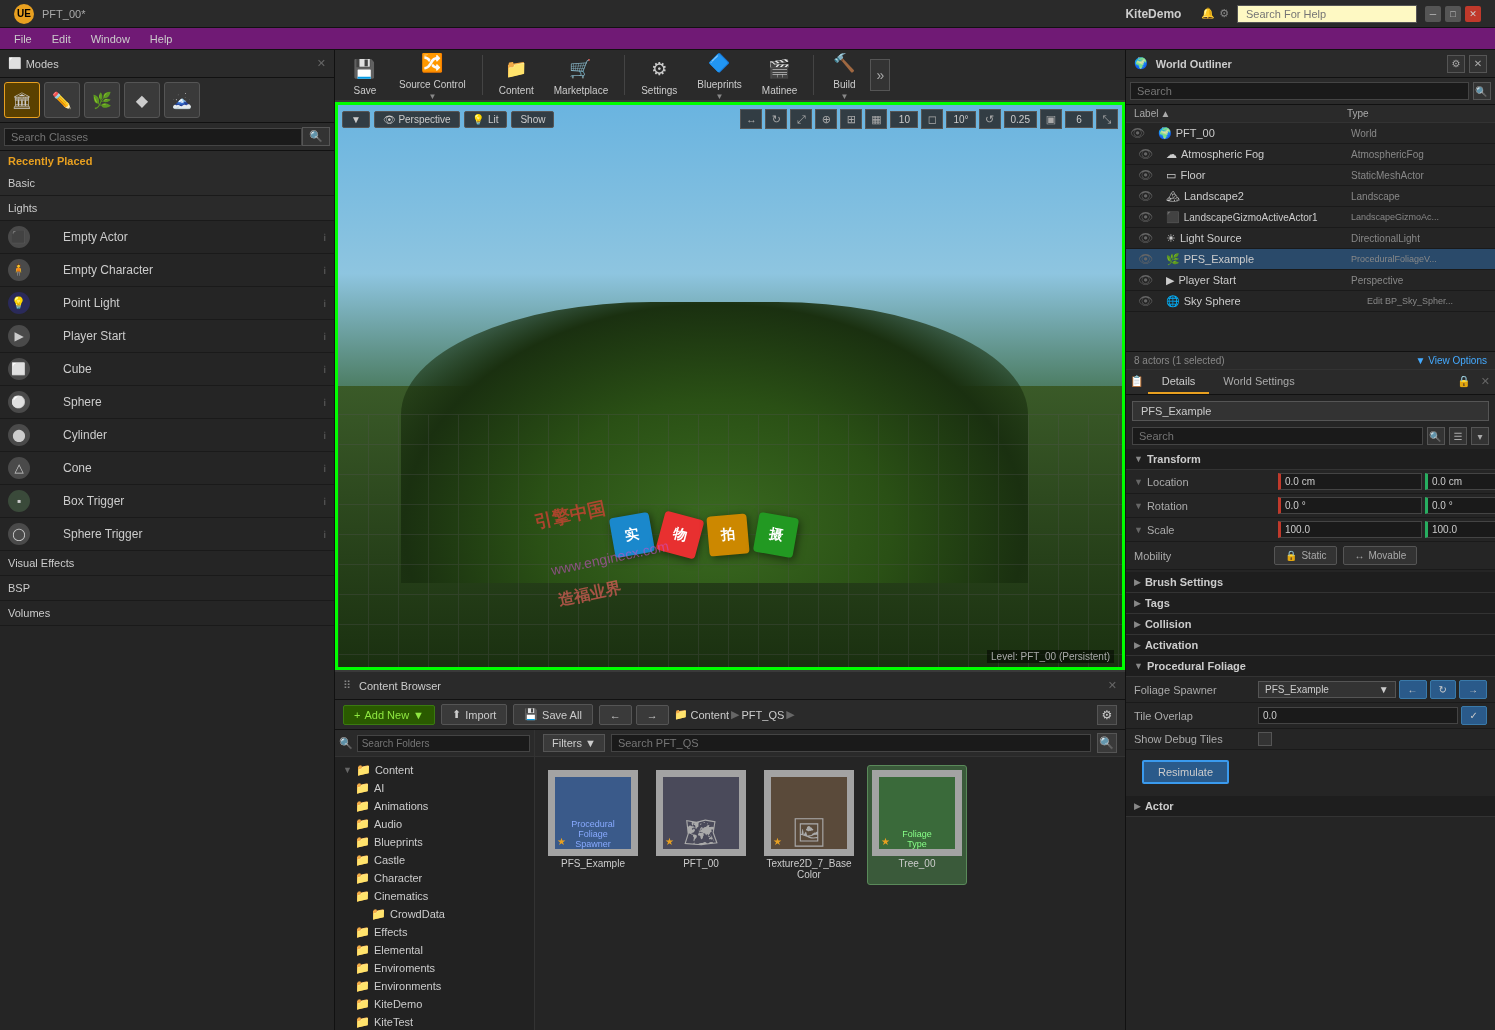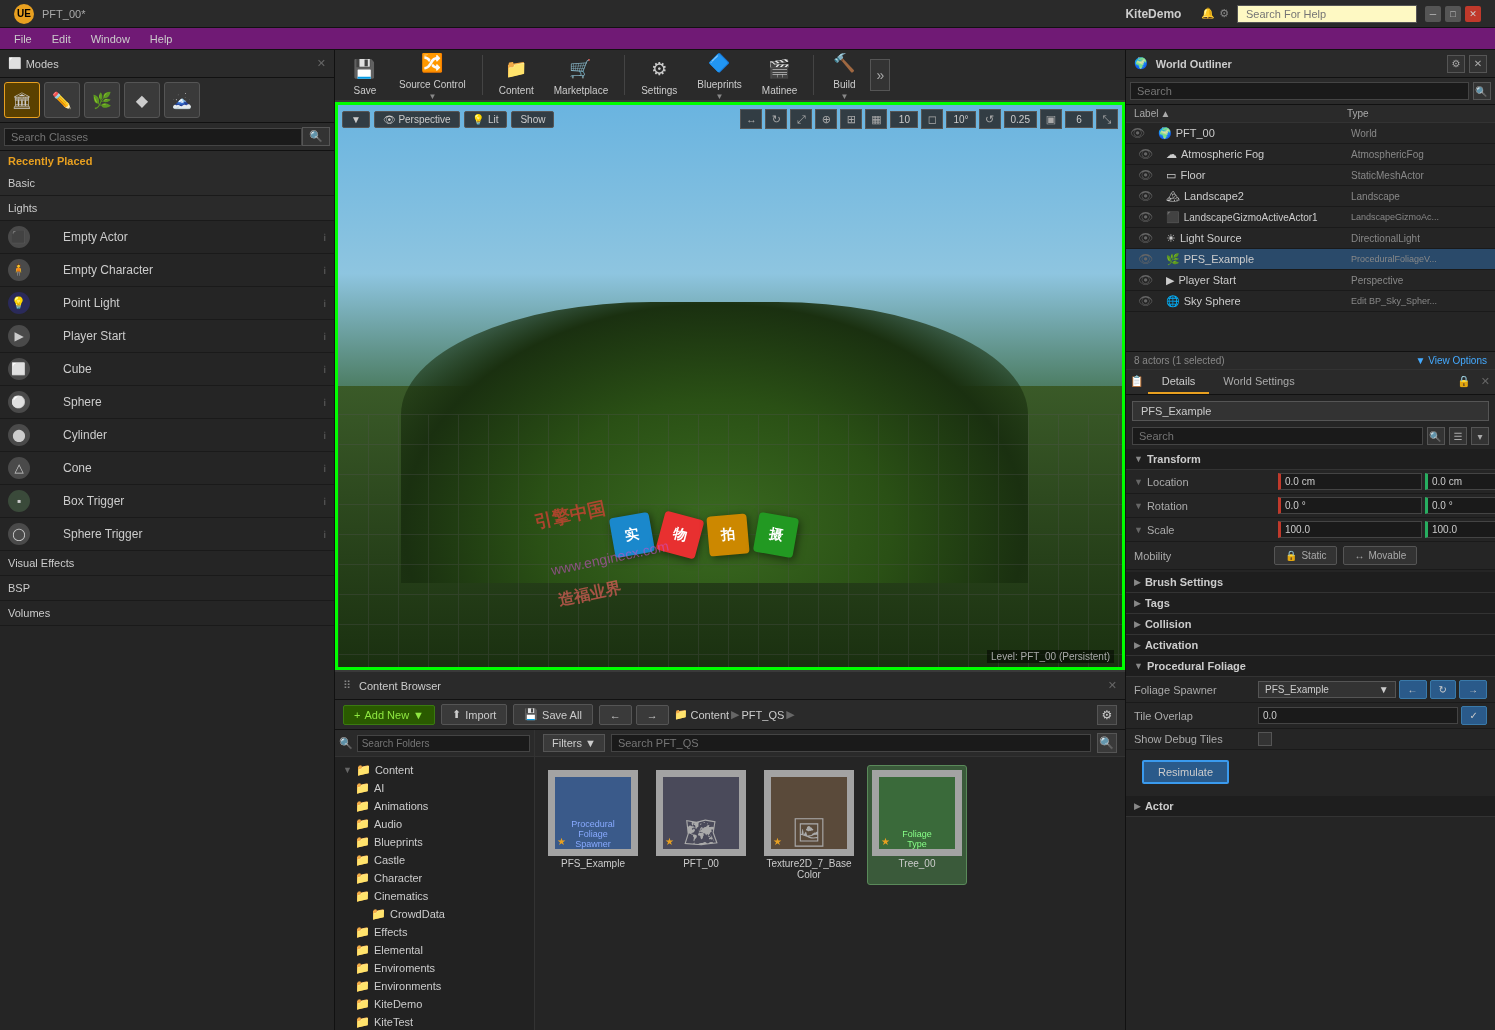--- a/index.html
+++ b/index.html
@@ -662,21 +662,21 @@
           </div>
           <span class="outliner-type">Perspective</span>
         </div>
 
         <div class="outliner-row" style="padding-left:12px;">
           <span class="outliner-eye">👁</span>
           <div class="outliner-label">
             <span>🌐</span>
             <span>Sky Sphere</span>
           </div>
-          <span class="outliner-type" style="font-size:9px;">Edit BP_Sky_Spher...</span>
+          <span class="outliner-type" style="font-size:9px;margin-left:16px;">Edit BP_Sky_Spher...</span>
         </div>
       </div>
       <div class="outliner-footer">
         <span>8 actors (1 selected)</span>
         <span class="view-options-btn">▼ View Options</span>
       </div>
     </div>
 
     <div class="details-panel">
       <div class="details-tabs">

